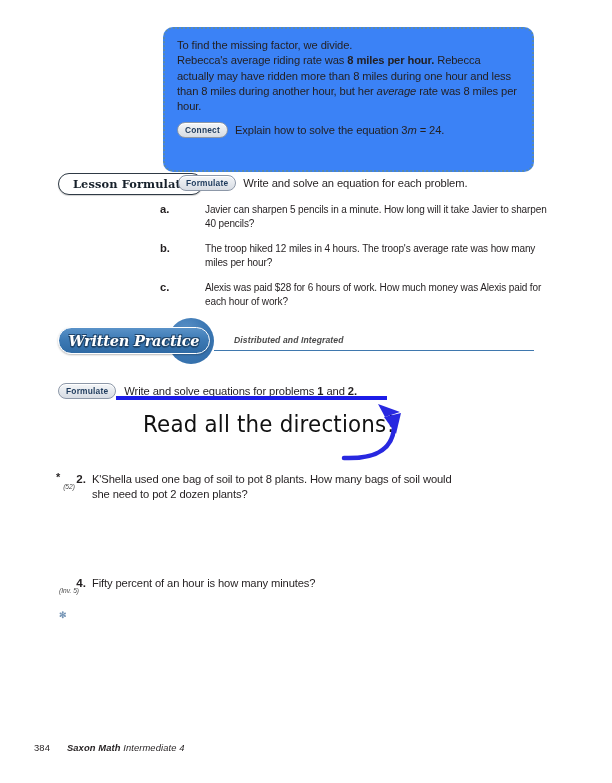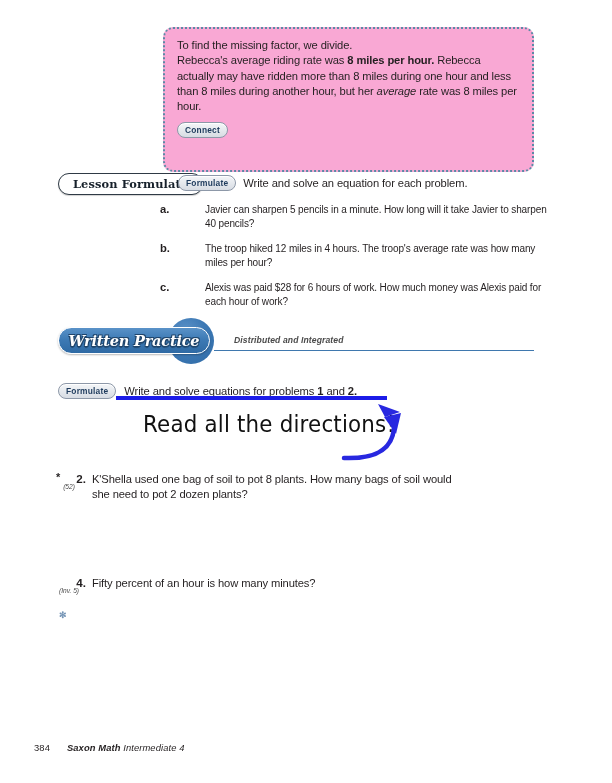--- a/index.html
+++ b/index.html
@@ -14,21 +14,21 @@
   }
   .page{position:absolute;inset:0;}
 
   
   .callout{
     position:absolute;
     left:163px; top:27px; width:371px; height:145px;
     border:2px dotted #5b8aa6;
     border-radius:10px;
     box-sizing:border-box;
-    background:#f9a8d4;
+    background:#3b82f6;
   }
   .callout-inner{padding:9px 12px 0 12px;}
   .c-line{
     font-size:11.2px;line-height:15.2px;color:#231f20;
     margin:0 0 0 0;letter-spacing:-0.1px;
   }
   .c-eq{
     text-align:center;font-size:11.6px;color:#3a3a3a;
     margin:6px 0 6px 0;letter-spacing:0.4px;
   }
@@ -200,20 +200,21 @@
 <div class="page">
 
   <div class="callout">
     <div class="callout-inner">
       <p class="c-line">To find the missing factor, we divide.</p>
       <p class="c-para">
         <span>Rebecca's average riding rate was </span><b>8 miles per hour.</b><span> Rebecca actually may have ridden more than 8 miles during one hour and less than 8 miles during another hour, but her </span><i>average</i><span> rate was 8 miles per hour.</span>
       </p>
       <div class="connect-row">
         <span class="pill">Connect</span>
+        <span class="txt"><span>Explain how to solve the equation 3</span><i>m</i><span> = 24.</span></span>
       </div>
     </div>
   </div>
 
   <div class="lesson-practice">
     <div class="lp-head">
       <div class="lp-badge">Lesson Formulate</div>
       <div class="lp-instr">
         <span class="pill">Formulate</span>
         <span>Write and solve an equation for each problem.</span>

